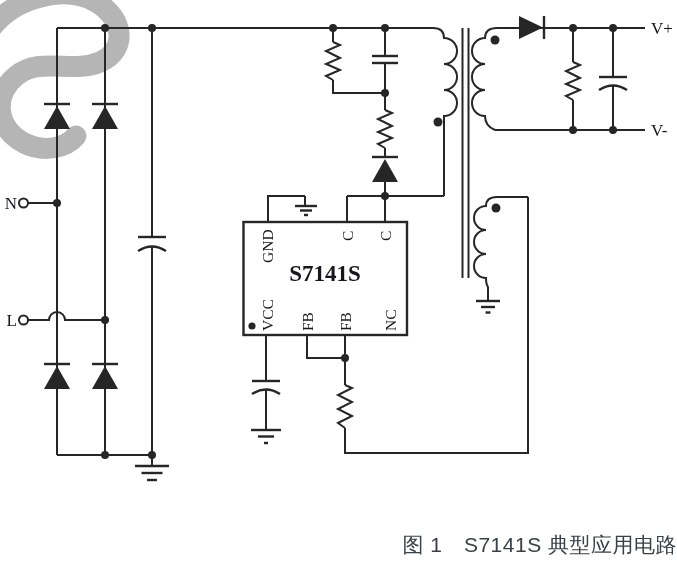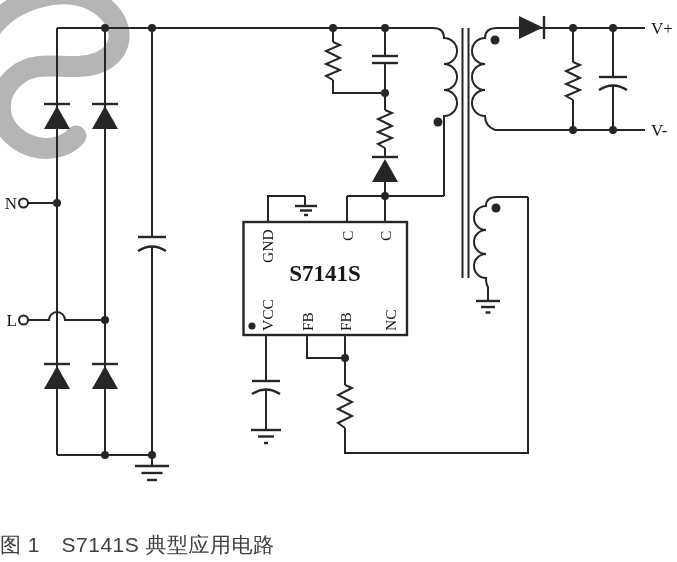--- a/index.html
+++ b/index.html
@@ -3,21 +3,21 @@
 <meta charset="utf-8">
 <style>
   html,body{margin:0;padding:0;background:#fff;}
   .page{position:relative;width:677px;height:562px;background:#ffffff;overflow:hidden;
         font-family:"Liberation Serif", serif;}
   svg{position:absolute;left:0;top:0;}
   svg text{fill:#16161e;}
   .lbl{font-family:"Liberation Serif", serif;font-size:17px;}
   .pin{font-family:"Liberation Serif", serif;font-size:15.5px;}
   .icname{font-family:"Liberation Serif", serif;font-size:23px;font-weight:bold;}
-  .caption{position:absolute;left:0;top:531px;width:677px;text-align:left;
+  .caption{position:absolute;left:0;top:531px;width:677px;text-align:right;
            font-family:"Liberation Sans", sans-serif;font-size:21px;color:#3a4047;
            letter-spacing:0.5px;}
   .wm{stroke:#b5b5b5;fill:none;stroke-width:21;stroke-linecap:round;}
   .w{stroke:#262626;stroke-width:2;fill:none;}
   .w25{stroke:#262626;stroke-width:2.4;fill:none;}
   .blk{fill:#262626;stroke:none;}
   .dot{fill:#262626;}
 </style>
 </head>
 <body>

